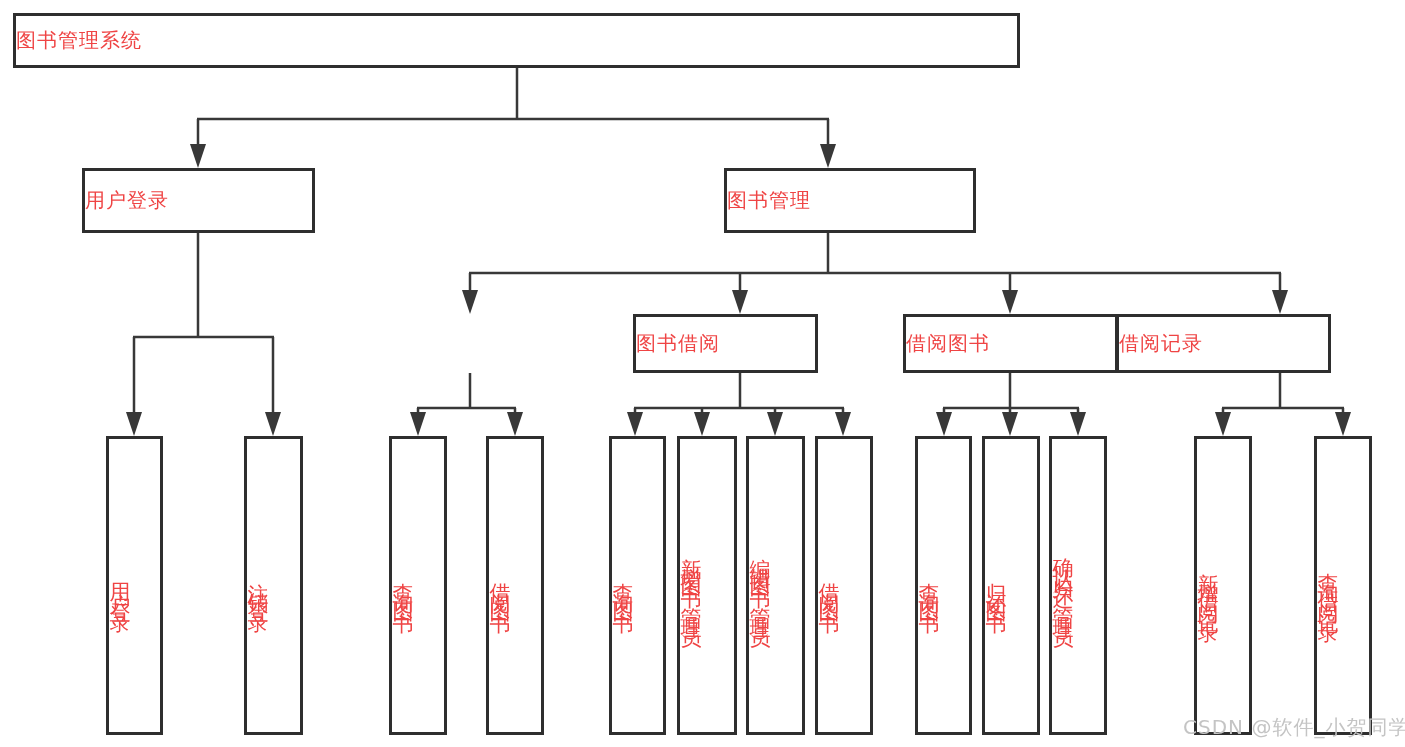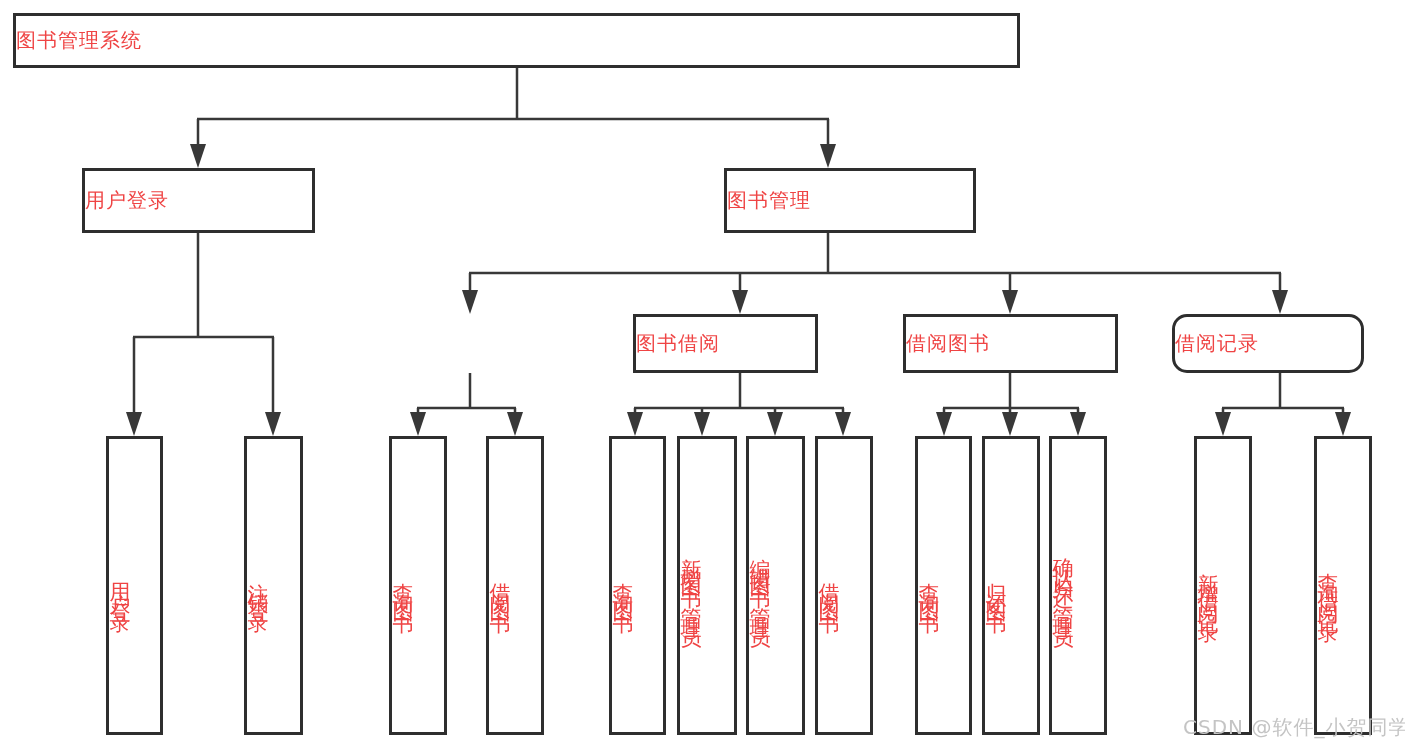--- a/index.html
+++ b/index.html
@@ -47,21 +47,21 @@
     z-index: 3;
   }
 
   
   #n-root           { left: 13px;   top: 13px;  width: 1007px; height: 55px; }
   #n-user-login     { left: 82px;   top: 168px; width: 233px;  height: 65px; }
   #n-book-mgmt      { left: 724px;  top: 168px; width: 252px;  height: 65px; }
   #n-new-book-rec   { left: 363px;  top: 314px; width: 215px;  height: 59px; }
   #n-book-borrow    { left: 633px;  top: 314px; width: 185px;  height: 59px; }
   #n-cur-borrow     { left: 903px;  top: 314px; width: 215px;  height: 59px; }
-  #n-borrow-rec     { left: 1172px; top: 314px; width: 192px;  height: 59px; border-radius: 15px; }
+  #n-borrow-rec     { left: 1116px; top: 314px; width: 215px;  height: 59px; }
   #n-leaf-login     { left: 106px;  top: 436px; width: 57px;   height: 299px; }
   #n-leaf-logout    { left: 244px;  top: 436px; width: 59px;   height: 299px; }
   #n-leaf-query1    { left: 389px;  top: 436px; width: 58px;   height: 299px; }
   #n-leaf-borrow1   { left: 486px;  top: 436px; width: 58px;   height: 299px; }
   #n-leaf-query2    { left: 609px;  top: 436px; width: 57px;   height: 299px; }
   #n-leaf-add       { left: 677px;  top: 436px; width: 60px;   height: 299px; }
   #n-leaf-edit      { left: 746px;  top: 436px; width: 59px;   height: 299px; }
   #n-leaf-borrow2   { left: 815px;  top: 436px; width: 58px;   height: 299px; }
   #n-leaf-query3    { left: 915px;  top: 436px; width: 57px;   height: 299px; }
   #n-leaf-return    { left: 982px;  top: 436px; width: 58px;   height: 299px; }

